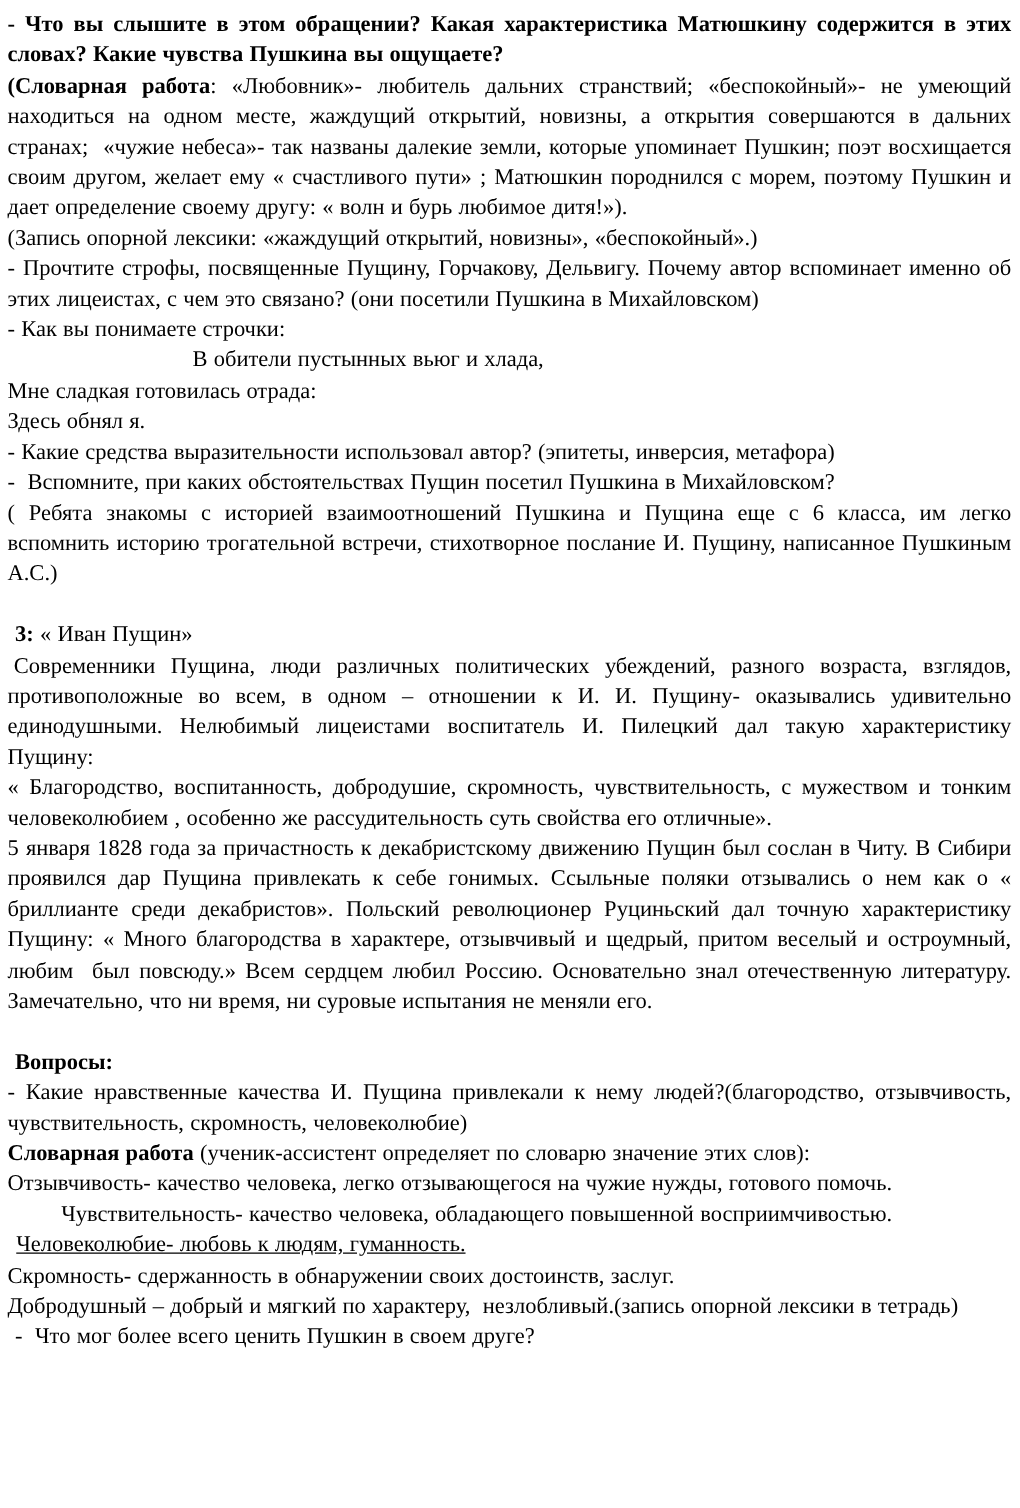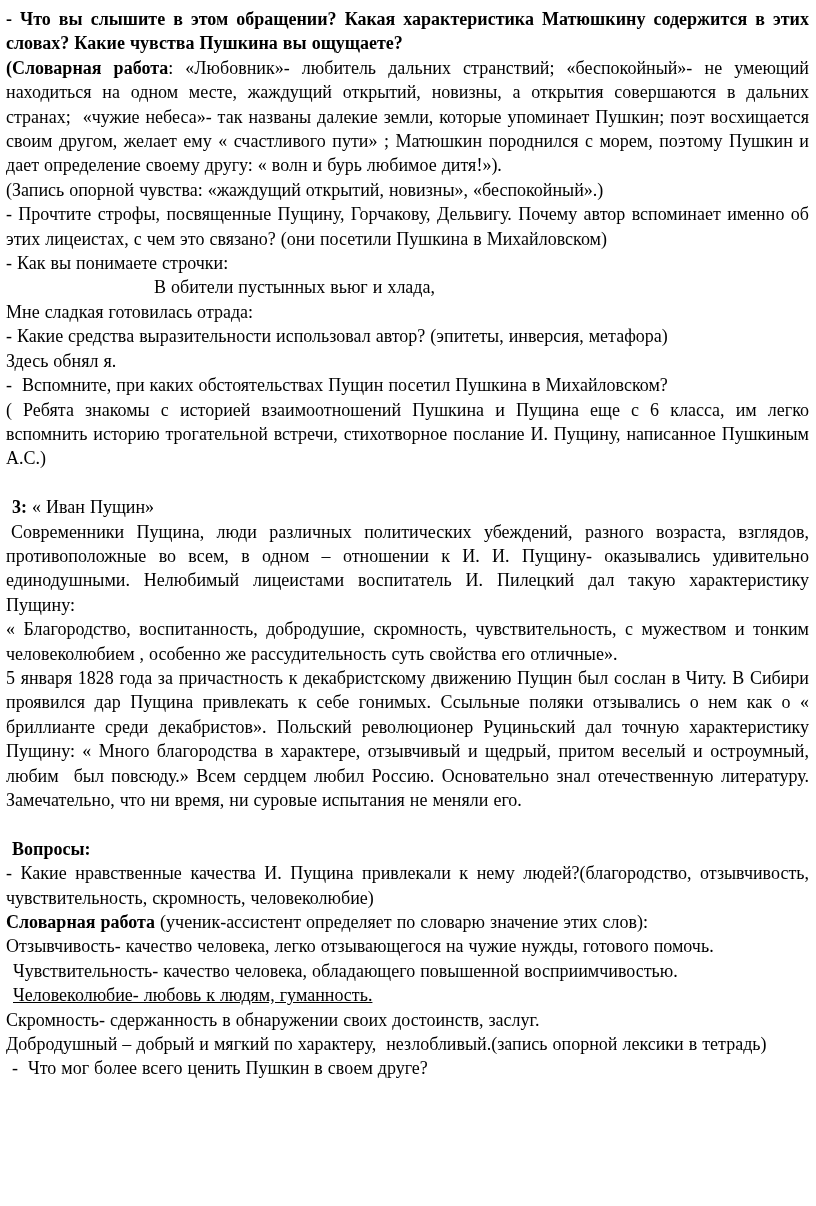--- a/index.html
+++ b/index.html
@@ -29,38 +29,38 @@
   .run { white-space: normal; }
   .run.bold { font-weight: bold; }
 </style>
 </head>
 <body>
 
 <div class="page">
   <div>
       <p class="para justify"><span class="run bold">- Что вы слышите в этом обращении? Какая характеристика Матюшкину содержится в этих словах? Какие чувства Пушкина вы ощущаете?</span></p>
       <p class="para justify"><span class="run bold">(Словарная работа</span><span class="run">: «Любовник»- любитель дальних странствий; «беспокойный»- не умеющий находиться на одном месте, жаждущий открытий, новизны, а открытия совершаются в дальних странах; &nbsp;«чужие небеса»- так названы далекие земли, которые упоминает Пушкин; поэт восхищается своим другом, желает ему « счастливого пути» ; Матюшкин породнился с морем, поэтому Пушкин и дает определение своему другу: « волн и бурь любимое дитя!»).</span></p>
-      <p class="para left"><span class="run">(Запись опорной чувства: «жаждущий открытий, новизны», «беспокойный».)</span></p>
+      <p class="para left"><span class="run">(Запись опорной лексики: «жаждущий открытий, новизны», «беспокойный».)</span></p>
       <p class="para justify"><span class="run">- Прочтите строфы, посвященные Пущину, Горчакову, Дельвигу. Почему автор вспоминает именно об этих лицеистах, с чем это связано? (они посетили Пушкина в Михайловском)</span></p>
       <p class="para left"><span class="run">- Как вы понимаете строчки:</span></p>
       <p class="para left" style="text-indent: 148px;"><span class="run">В обители пустынных вьюг и хлада,</span></p>
       <p class="para left"><span class="run">Мне сладкая готовилась отрада:</span></p>
+      <p class="para left"><span class="run">Здесь обнял я.</span></p>
       <p class="para left"><span class="run">- Какие средства выразительности использовал автор? (эпитеты, инверсия, метафора)</span></p>
-      <p class="para left"><span class="run">Здесь обнял я.</span></p>
       <p class="para left"><span class="run">- &nbsp;Вспомните, при каких обстоятельствах Пущин посетил Пушкина в Михайловском?</span></p>
       <p class="para justify"><span class="run">( Ребята знакомы с историей взаимоотношений Пушкина и Пущина еще с 6 класса, им легко вспомнить историю трогательной встречи, стихотворное послание И. Пущину, написанное Пушкиным А.С.)</span></p>
       <p class="para left empty"></p>
       <p class="para left" style="text-indent: 6px;"><span class="run bold">3:</span><span class="run"> « Иван Пущин»</span></p>
       <p class="para justify" style="text-indent: 5px;"><span class="run">Современники Пущина, люди различных политических убеждений, разного возраста, взглядов, противоположные во всем, в одном – отношении к И. И. Пущину- оказывались удивительно единодушными. Нелюбимый лицеистами воспитатель И. Пилецкий дал такую характеристику Пущину:</span></p>
       <p class="para justify"><span class="run">« Благородство, воспитанность, добродушие, скромность, чувствительность, с мужеством и тонким человеколюбием , особенно же рассудительность суть свойства его отличные».</span></p>
       <p class="para justify"><span class="run">5 января 1828 года за причастность к декабристскому движению Пущин был сослан в Читу. В Сибири проявился дар Пущина привлекать к себе гонимых. Ссыльные поляки отзывались о нем как о « бриллианте среди декабристов». Польский революционер Руциньский дал точную характеристику Пущину: « Много благородства в характере, отзывчивый и щедрый, притом веселый и остроумный, любим &nbsp;был повсюду.» Всем сердцем любил Россию. Основательно знал отечественную литературу. Замечательно, что ни время, ни суровые испытания не меняли его.</span></p>
       <p class="para left empty"></p>
       <p class="para left" style="text-indent: 6px;"><span class="run bold">Вопросы:</span></p>
       <p class="para justify"><span class="run">- Какие нравственные качества И. Пущина привлекали к нему людей?(благородство, отзывчивость, чувствительность, скромность, человеколюбие)</span></p>
       <p class="para justify"><span class="run bold">Словарная работа</span><span class="run"> (ученик-ассистент определяет по словарю значение этих слов):</span></p>
       <p class="para left"><span class="run">Отзывчивость- качество человека, легко отзывающегося на чужие нужды, готового помочь.</span></p>
-      <p class="para left" style="text-indent: 7px;"><span class="run">Чувствительность- качество человека, обладающего повышенной восприимчивостью.</span></p>
+      <p class="para left" style="text-indent: 7px; margin-left: 36px;"><span class="run">Чувствительность- качество человека, обладающего повышенной восприимчивостью.</span></p>
       <p class="para left" style="text-indent: 7px; text-decoration: underline;"><span class="run">Человеколюбие- любовь к людям, гуманность.</span></p>
       <p class="para left"><span class="run">Скромность- сдержанность в обнаружении своих достоинств, заслуг.</span></p>
       <p class="para justify"><span class="run">Добродушный – добрый и мягкий по характеру, &nbsp;незлобливый.(запись опорной лексики в тетрадь)</span></p>
       <p class="para left" style="text-indent: 6px;"><span class="run">- &nbsp;Что мог более всего ценить Пушкин в своем друге?</span></p>
     </div>
 </div>
 
 </body></html>

